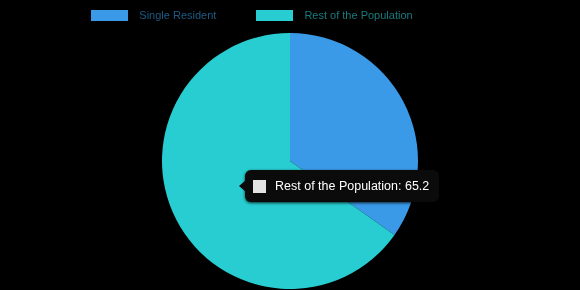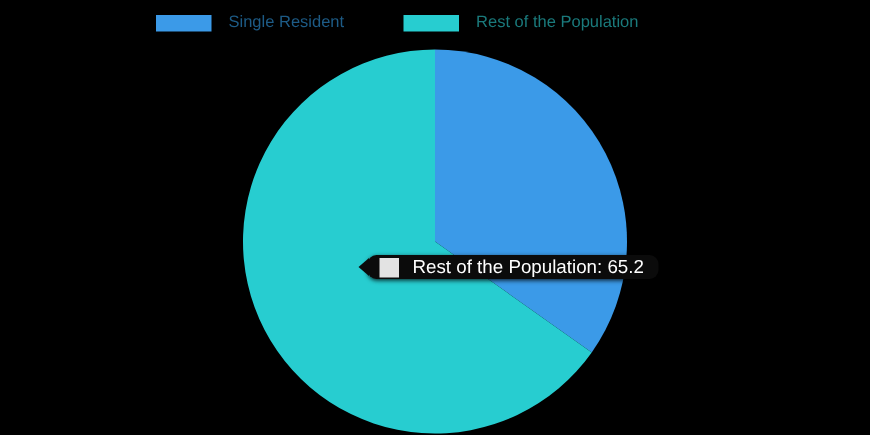--- a/index.html
+++ b/index.html
@@ -25,21 +25,20 @@
     position: absolute;
     left: 0;
     top: 6px;
     width: 504px;
     height: 18px;
     display: flex;
     flex-direction: row;
     justify-content: center;
     align-items: center;
     gap: 0px;
-    padding-left: 13px;
   }
   .legend-item {
     display: flex;
     flex-direction: row;
     align-items: center;
     height: 18px;
   }
   .legend-item + .legend-item {
     margin-left: 40px;
   }
@@ -68,21 +67,21 @@
   }
   #pie-svg {
     display: block;
   }
 
   
   #tooltip {
     position: absolute;
     left: 245px;
     top: 170px;
-    height: 16px;
+    height: 32px;
     box-sizing: border-box;
     background: #0b0b0b;
     border-radius: 6px;
     display: flex;
     flex-direction: row;
     align-items: center;
     padding: 0 10px 0 8px;
     box-shadow: 0 1px 3px rgba(0,0,0,0.8);
     z-index: 20;
   }

